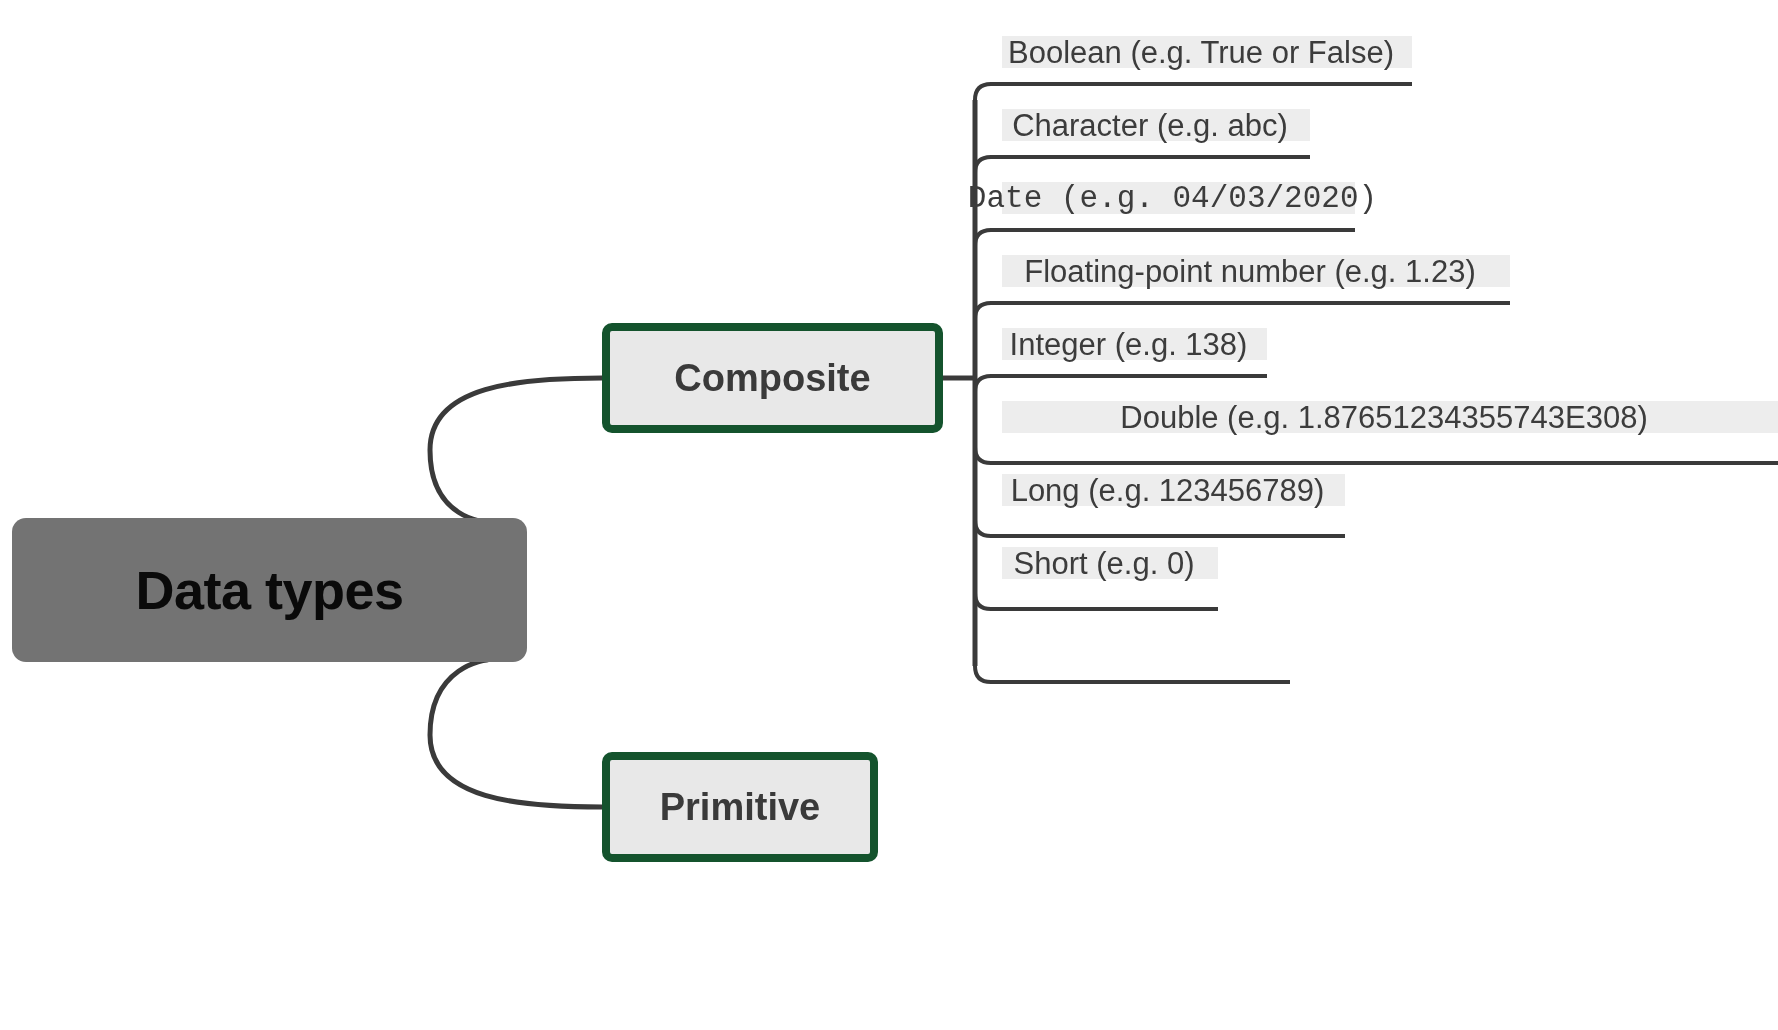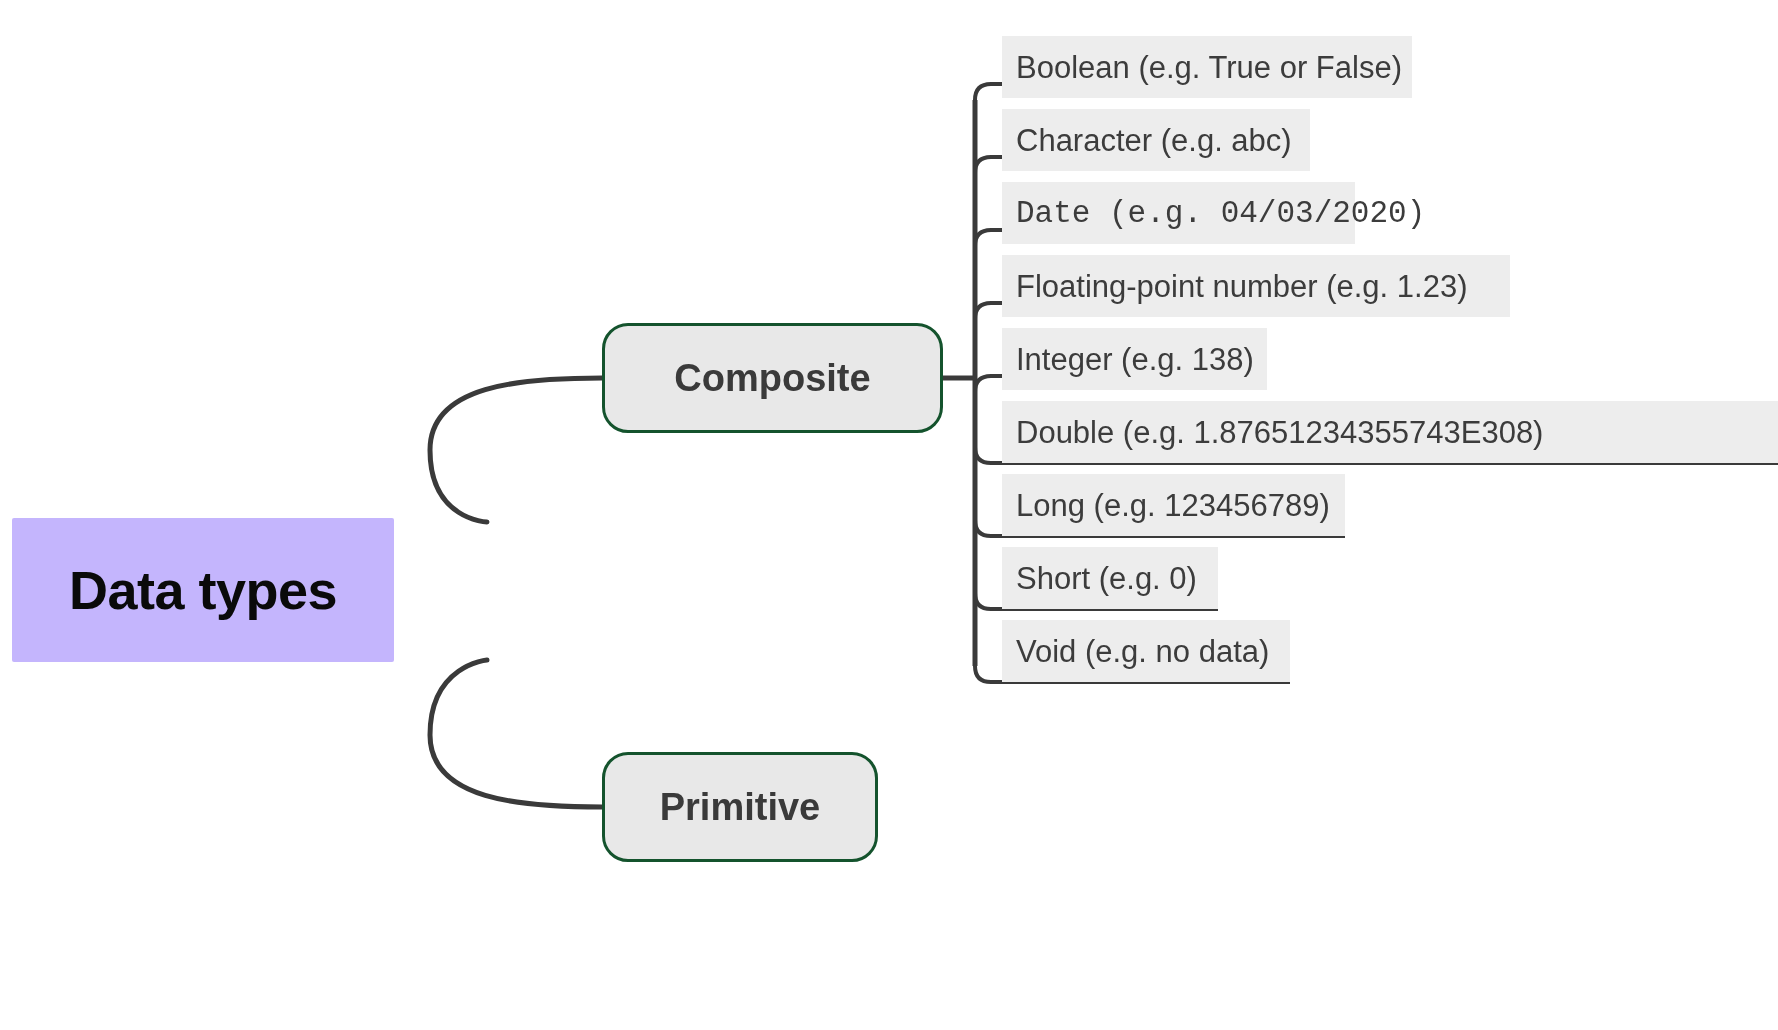--- a/index.html
+++ b/index.html
@@ -26,43 +26,43 @@
     width: 1778px;
     height: 1030px;
     pointer-events: none;
   }
 
   
   .root-node {
     position: absolute;
     left: 12px;
     top: 518px;
-    width: 382px;
+    width: 515px;
     height: 144px;
-    background: #c4b5fd;
-    border-radius: 2px;
+    background: #737373;
+    border-radius: 14px;
     display: flex;
     align-items: center;
     justify-content: center;
     z-index: 4;
   }
   .root-node .label {
     font-size: 54px;
     font-weight: bold;
     color: #0a0a0a;
     letter-spacing: -0.5px;
     line-height: 1;
   }
 
   
   .branch-node {
     position: absolute;
     background: #E8E8E8;
-    border: 3px solid #14532d;
-    border-radius: 26px;
+    border: 8px solid #14532d;
+    border-radius: 10px;
     display: flex;
     align-items: center;
     justify-content: center;
     box-sizing: border-box;
     z-index: 4;
   }
   .branch-node .label {
     font-size: 38px;
     font-weight: bold;
     color: #3A3A3A;
@@ -78,27 +78,28 @@
     left: 602px;
     top: 752px;
     width: 276px;
     height: 110px;
   }
 
   
   .leaf {
     position: absolute;
     background: #EDEDED;
-    height: 62px;
+    height: 32px;
     display: flex;
     align-items: center;
     padding: 0 26px 0 14px;
     box-sizing: border-box;
     z-index: 3;
     white-space: nowrap;
+    justify-content: center;
   }
   .leaf .label {
     font-size: 31px;
     color: #3C3C3C;
     line-height: 1;
   }
 </style>
 </head>
 <body>
 
@@ -170,17 +171,14 @@
   </div>
 
   <div class="leaf" style="left:1002px; top:474px; width:343px;">
     <span class="label">Long (e.g. 123456789)</span>
   </div>
 
   <div class="leaf" style="left:1002px; top:547px; width:216px;">
     <span class="label">Short (e.g. 0)</span>
   </div>
 
-  <div class="leaf" style="left:1002px; top:620px; width:288px;">
-    <span class="label">Void (e.g. no data)</span>
-  </div>
 
 </div>
 
 </body></html>

